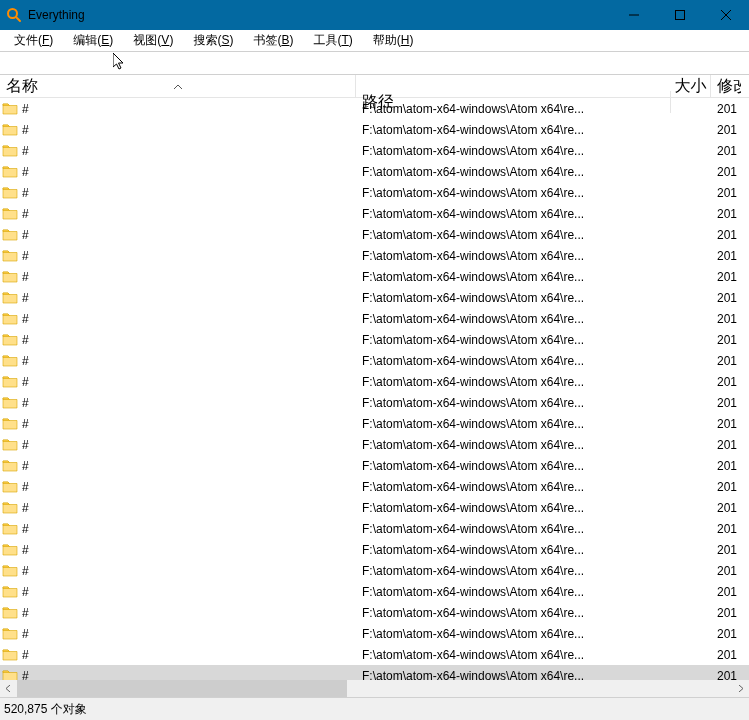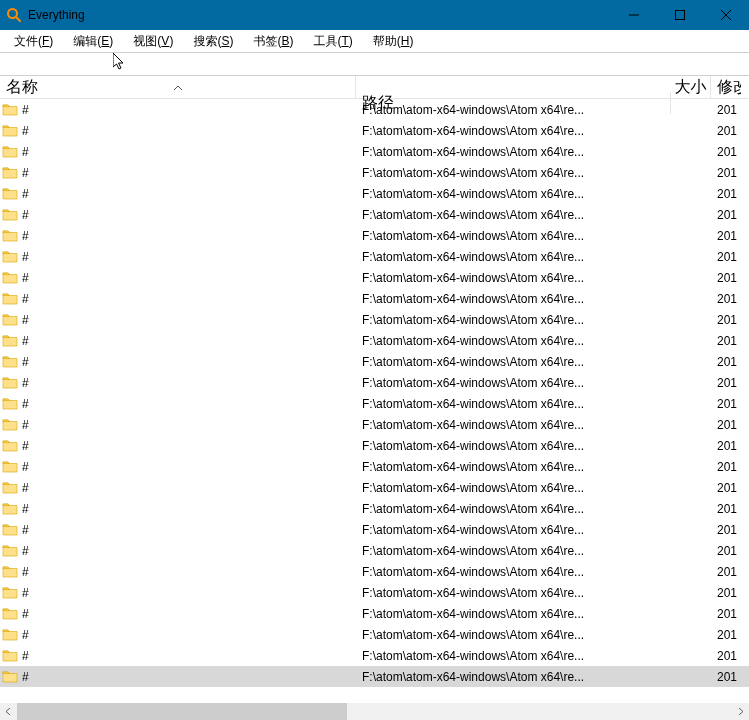--- a/index.html
+++ b/index.html
@@ -642,20 +642,23 @@
     <div class="hscroll-track">
       <div class="hscroll-thumb"></div>
     </div>
     <div class="hscroll-btn">
       <svg width="7" height="7">
           <polyline points="2,0 6,3.5 2,7" fill="none" stroke="#606060" stroke-width="1"></polyline>
         </svg>
     </div>
   </div>
 
+  <div class="statusbar">
+    <span>520,875 个对象</span>
+  </div>
 
   <div class="cursor-overlay">
     <svg width="14" height="20" viewBox="0 0 14 20">
       <path d="M0 0 L0 14 L3.5 11 L6 16 L8 15 L5.5 10 L10 10 Z" fill="#fff" stroke="#000" stroke-width="1"></path>
     </svg>
   </div>
 
 </div>
 
 </body></html>

